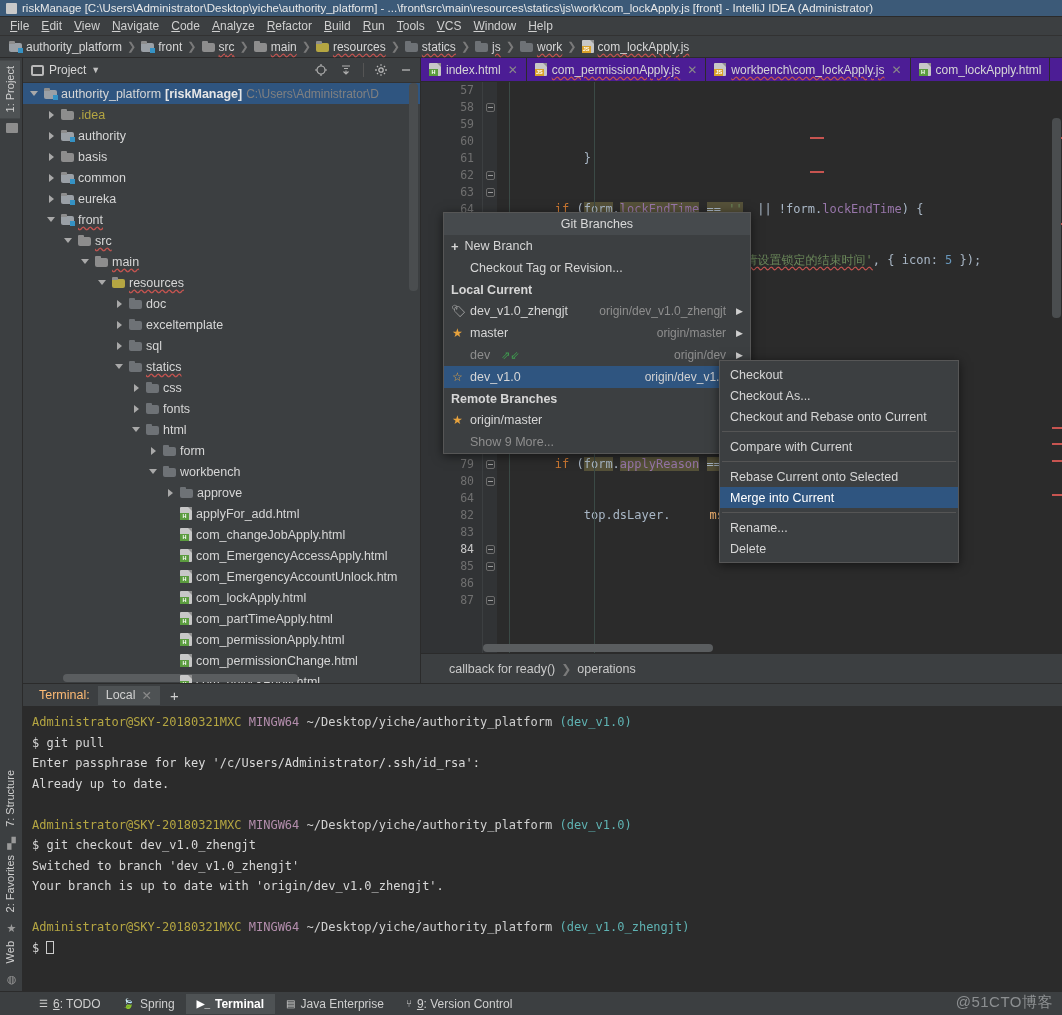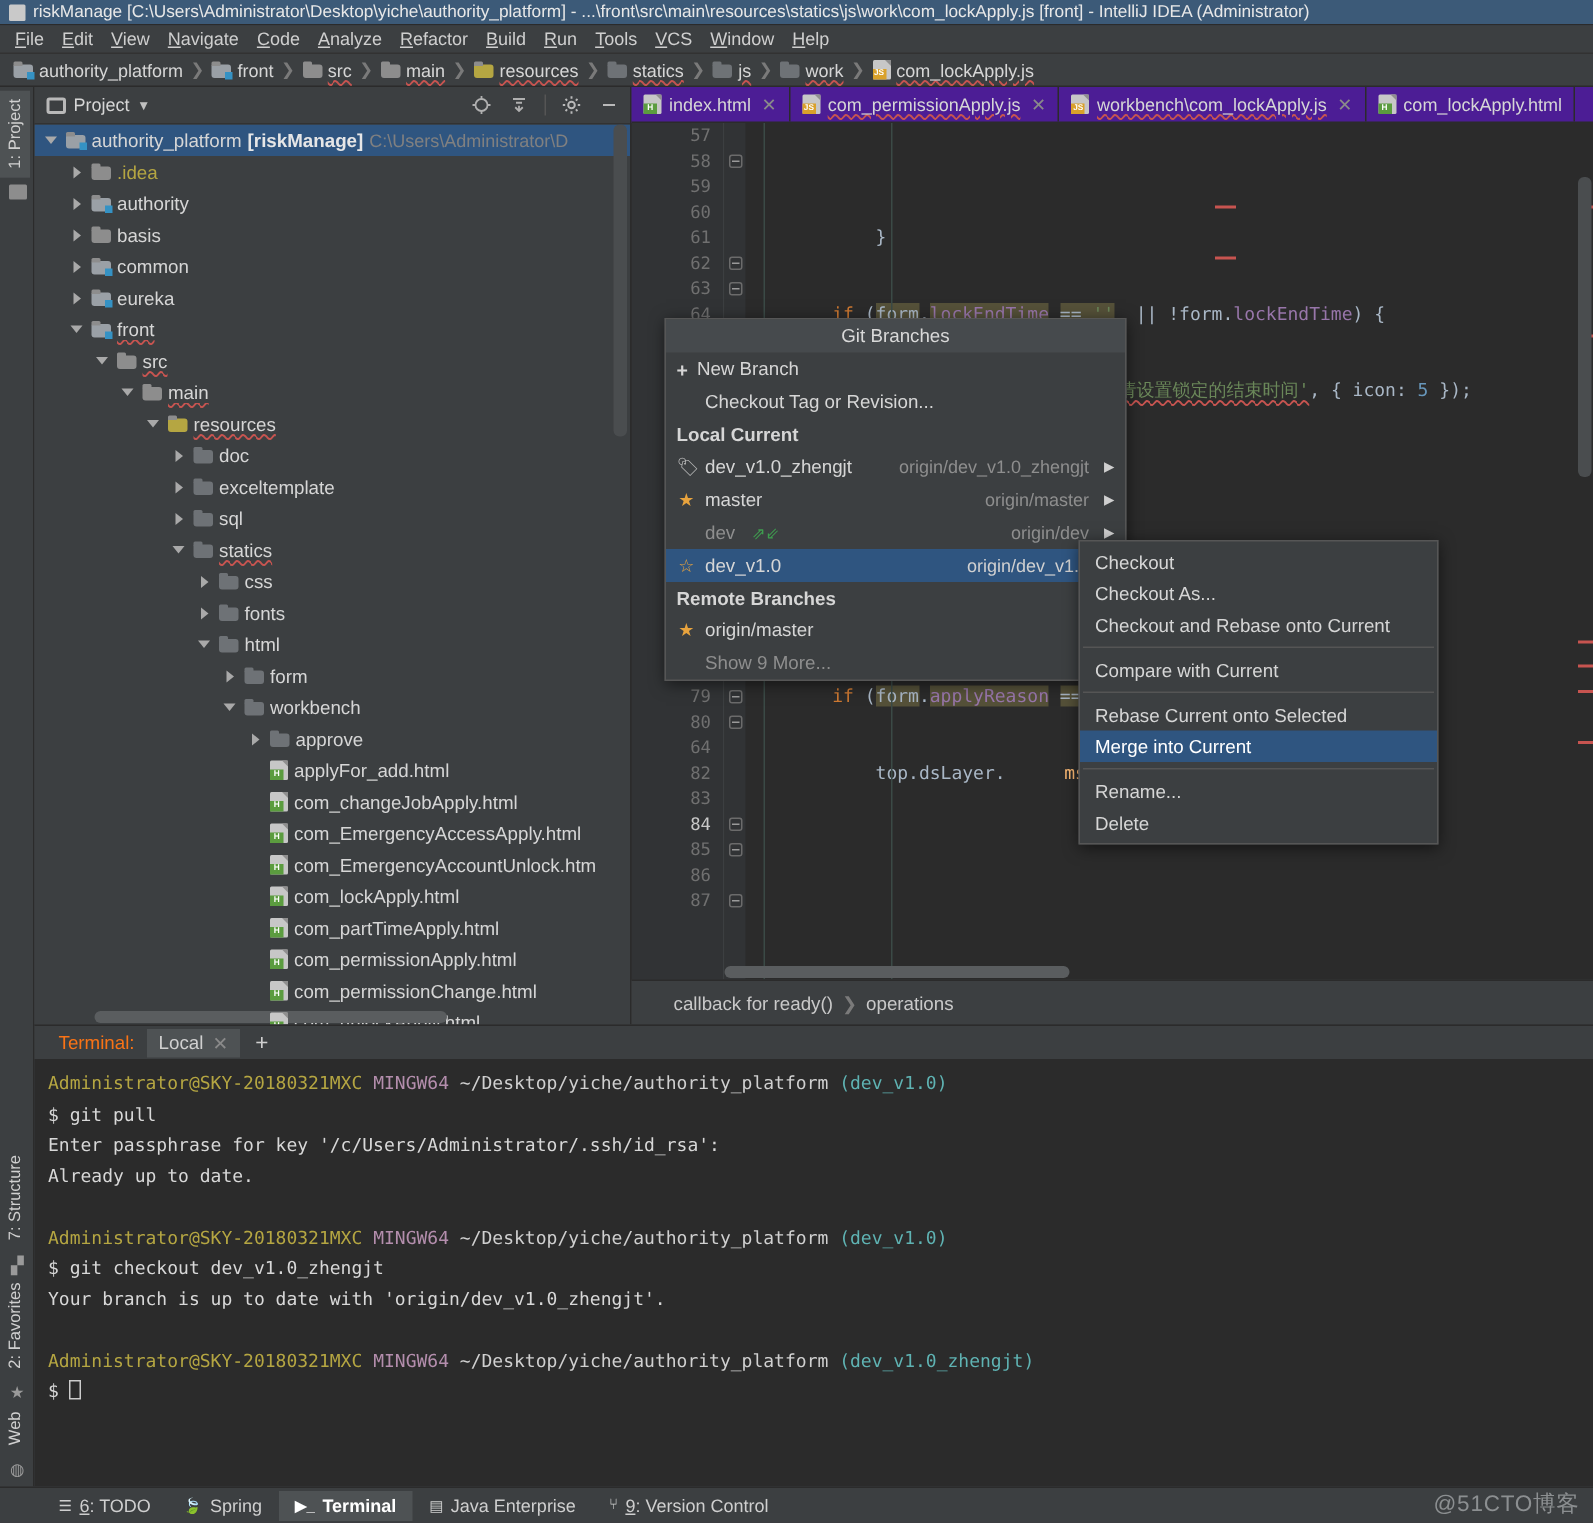--- a/index.html
+++ b/index.html
@@ -216,21 +216,21 @@
   }
   .ctx-item.sel{ background:#2f5580; color:#ffffff; }
   .ctx-sep{ height:1px; background:#555; margin:4px 2px; }
 
   
   .termpanel{
     position:absolute; left:23px; top:683px; right:0; bottom:24px; background:#3c3f41;
     border-top:1px solid #2b2b2b;
   }
   .term-head{ height:22px; display:flex; align-items:center; gap:0px; padding-left:8px; }
-  .term-label{ font-size:12.5px; color:#f97316; padding:0 8px; }
+  .term-label{ font-size:12.5px; color:#fdba74; padding:0 8px; }
   .term-tab{
     display:flex; align-items:center; gap:6px; padding:2px 8px; font-size:12.5px; color:#d0d0d0;
     background:#4e5254; cursor:default;
   }
   .term-tab .x{ color:#8a8a8a; }
   .term-plus{ padding:0 10px; color:#cfcfcf; font-size:15px; cursor:default; }
   .term-body{
     position:absolute; top:22px; left:0; right:0; bottom:0; background:#2b2b2b;
     font-family:"DejaVu Sans Mono", monospace; font-size:12px; line-height:20.5px;
     padding:6px 0 0 9px; color:#d0d0d0; overflow:hidden;
@@ -821,20 +821,21 @@
       <span class="term-plus">+</span>
     </div>
     <div class="term-body" id="termbody">
         <div><span class="t-user">Administrator@SKY-20180321MXC</span> <span class="t-host">MINGW64</span> <span class="t-path">~/Desktop/yiche/authority_platform</span> <span class="t-branch">(dev_v1.0)</span></div>
         <div><span class="t-white">$ git pull</span></div>
         <div><span class="t-white">Enter passphrase for key '/c/Users/Administrator/.ssh/id_rsa':</span></div>
         <div><span class="t-white">Already up to date.</span></div>
         <div>&nbsp;</div>
         <div><span class="t-user">Administrator@SKY-20180321MXC</span> <span class="t-host">MINGW64</span> <span class="t-path">~/Desktop/yiche/authority_platform</span> <span class="t-branch">(dev_v1.0)</span></div>
         <div><span class="t-white">$ git checkout dev_v1.0_zhengjt</span></div>
+        <div><span class="t-white">Switched to branch 'dev_v1.0_zhengjt'</span></div>
         <div><span class="t-white">Your branch is up to date with 'origin/dev_v1.0_zhengjt'.</span></div>
         <div>&nbsp;</div>
         <div><span class="t-user">Administrator@SKY-20180321MXC</span> <span class="t-host">MINGW64</span> <span class="t-path">~/Desktop/yiche/authority_platform</span> <span class="t-branch">(dev_v1.0_zhengjt)</span></div>
         <div><span class="t-white">$ </span><span class="cursorbox"></span></div>
       </div>
   </div>
 
   <div class="bottombar" id="bottombar">
     <div class="bb-item">
         <span style="font-size: 10px;">☰</span>

